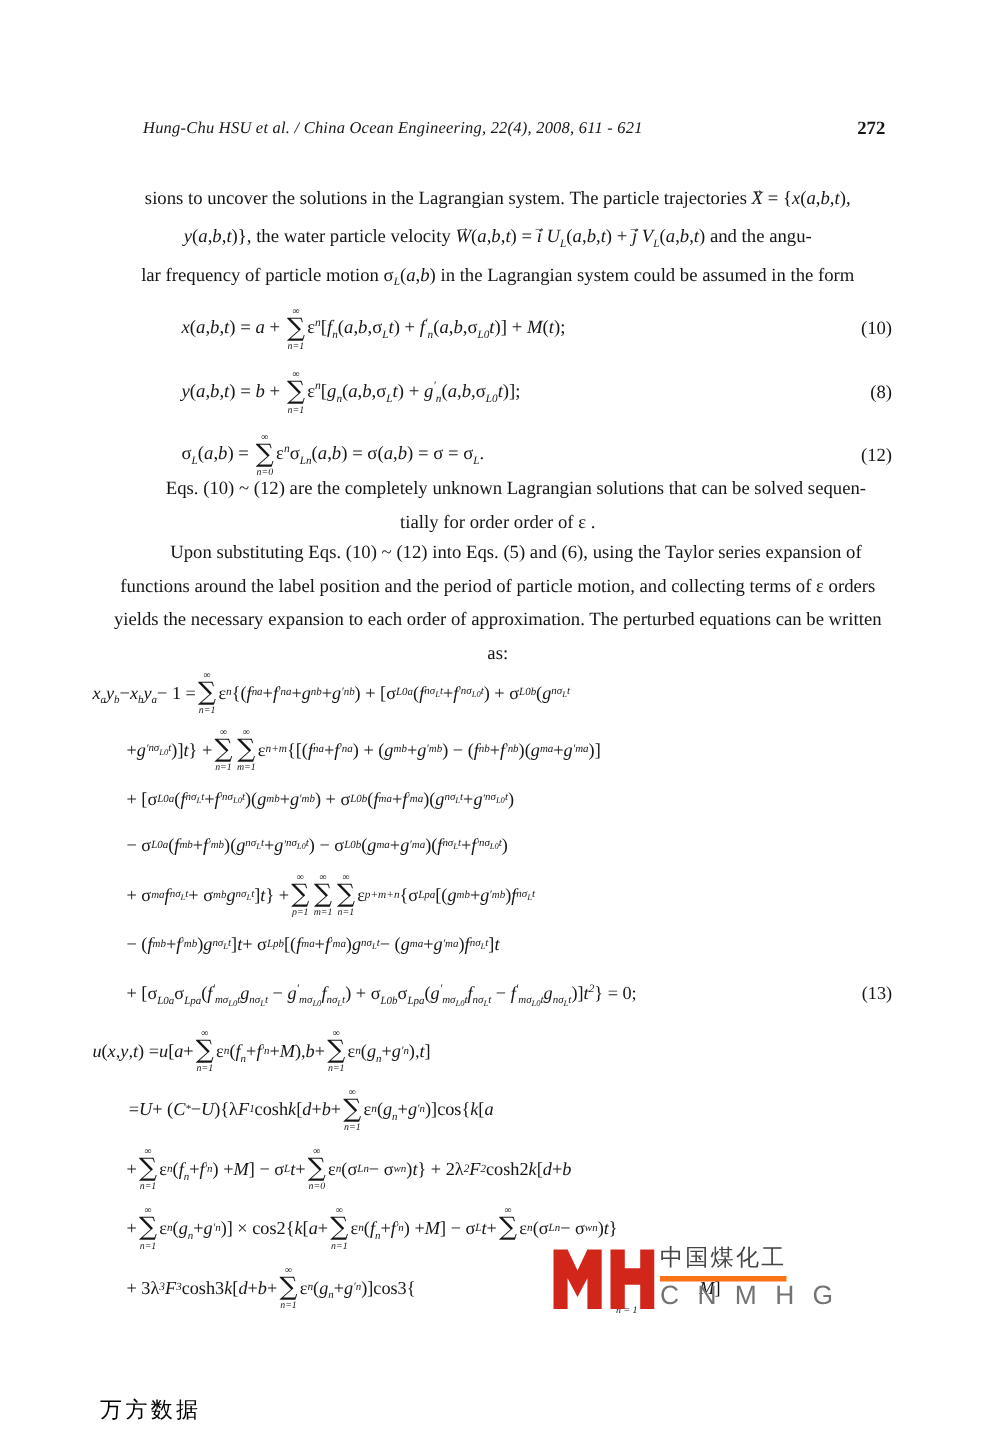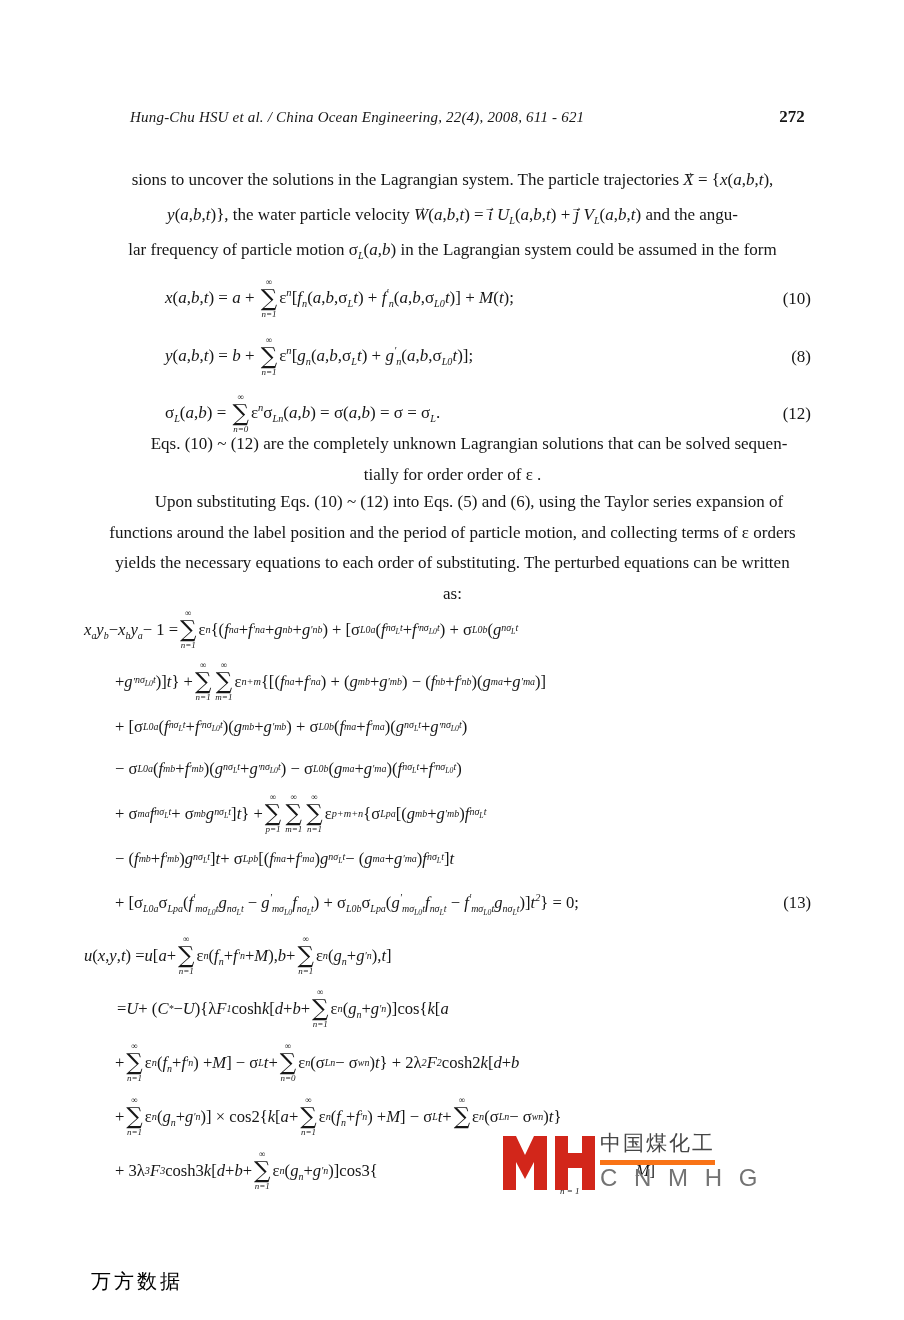--- a/index.html
+++ b/index.html
@@ -82,21 +82,21 @@
 </div>
 
 <div class="abs para" style="top:429px;line-height:30.5px">
   <div class="ind">Eqs. (10) ~ (12) are the completely unknown Lagrangian solutions that can be solved sequen-</div>
   <div>tially for order order of ε .</div>
 </div>
 
 <div class="abs para" style="top:487px;line-height:30.5px">
   <div class="ind">Upon substituting Eqs. (10) ~ (12) into Eqs. (5) and (6), using the Taylor series expansion of</div>
   <div>functions around the label position and the period of particle motion, and collecting terms of ε orders</div>
-  <div>yields the necessary equations to each order of substituting. The perturbed equations can be written</div>
+  <div>yields the necessary expansion to each order of approximation. The perturbed equations can be written</div>
   <div>as:</div>
 </div>
 
 <div class="abs eqblock" style="top:602px">
   <div class="eql" style="height:56px"><i>x<sub>a</sub>y<sub>b</sub></i> − <i>x<sub>b</sub>y<sub>a</sub></i> − 1 = <span class="su">
         <span class="t">∞</span>
         <span class="g">∑</span>
         <span class="b">n=1</span>
       </span>ε<sup>n</sup>{(<i>f</i><sub>na</sub> + <i>f</i><sup>′</sup><sub>na</sub> + <i>g</i><sub>nb</sub> + <i>g</i><sup>′</sup><sub>nb</sub>) + [σ<sub>L0a</sub>(<i>f</i><sub>nσ<sub>L</sub>t</sub> + <i>f</i><sup>′</sup><sub>nσ<sub>L0</sub>t</sub>) + σ<sub>L0b</sub>(<i>g</i><sub>nσ<sub>L</sub>t</sub></div>
   <div class="eql ind2" style="height:48px">+ <i>g</i><sup>′</sup><sub>nσ<sub>L0</sub>t</sub>)]<i>t</i>} + <span class="su">

